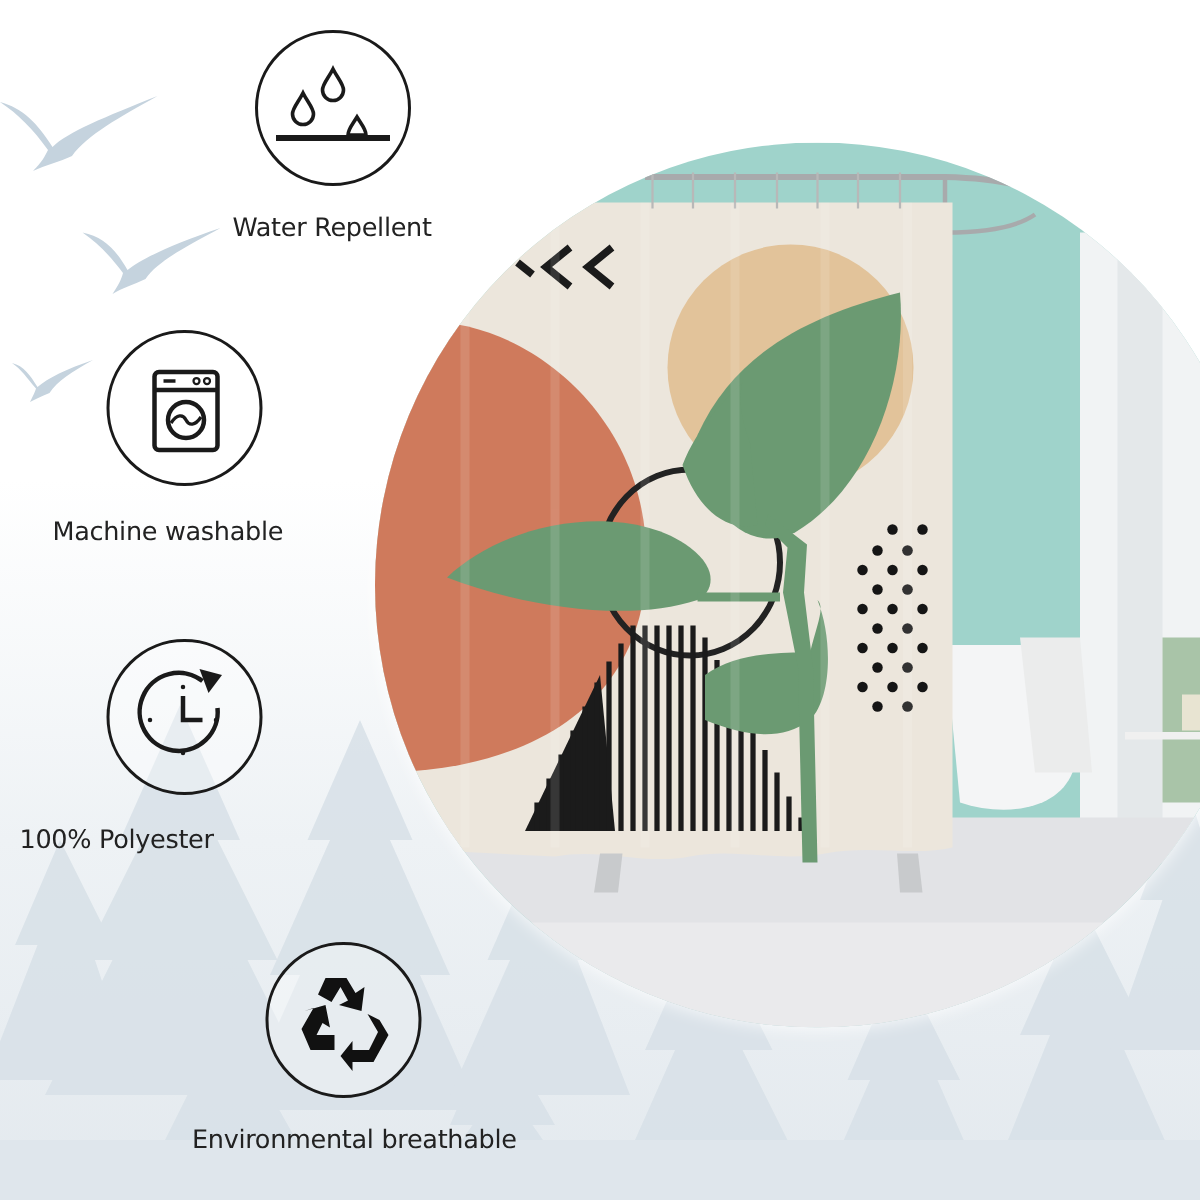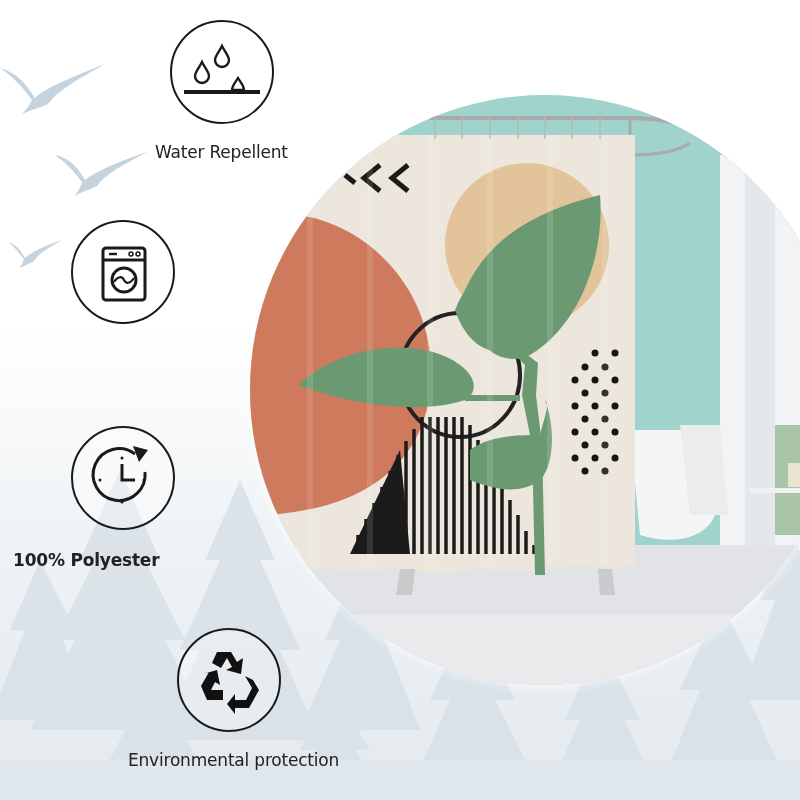--- a/index.html
+++ b/index.html
@@ -63,44 +63,45 @@
     <svg viewBox="0 0 100 100">
       <rect x="30" y="26" width="42" height="52" rx="3" fill="none" stroke="#1a1a1a" stroke-width="3"></rect>
       <line x1="30" y1="38" x2="72" y2="38" stroke="#1a1a1a" stroke-width="3"></line>
       <line x1="36" y1="32" x2="44" y2="32" stroke="#1a1a1a" stroke-width="2.4"></line>
       <circle cx="58" cy="32" r="2" fill="none" stroke="#1a1a1a" stroke-width="1.5"></circle>
       <circle cx="65" cy="32" r="2" fill="none" stroke="#1a1a1a" stroke-width="1.5"></circle>
       <circle cx="51" cy="58" r="12" fill="none" stroke="#1a1a1a" stroke-width="3"></circle>
       <path d="M41 60 C45 54 49 54 51 58 C53 62 57 62 61 56" fill="none" stroke="#1a1a1a" stroke-width="2.2"></path>
     </svg>
   </div>
+  <div class="feature-label" style="left:35px;top:343px;">Machine washable</div>
 
   <div class="feature-icon" style="left:71px;top:426px;">
     <svg viewBox="0 0 100 100">
       <path d="M72 44 A26 26 0 1 1 62 26" fill="none" stroke="#1a1a1a" stroke-width="3"></path>
       <path d="M60 18 L75 22 L66 34 Z" fill="#1a1a1a"></path>
       <path d="M49 36 L49 52 L62 52" fill="none" stroke="#1a1a1a" stroke-width="3"></path>
       <circle cx="49" cy="30" r="1.5" fill="#1a1a1a"></circle>
       <circle cx="49" cy="74" r="1.5" fill="#1a1a1a"></circle>
       <circle cx="27" cy="52" r="1.5" fill="#1a1a1a"></circle>
       <circle cx="71" cy="52" r="1.5" fill="#1a1a1a"></circle>
     </svg>
   </div>
-  <div class="feature-label" style="left:13px;top:548px;font-weight:bold;">100% Polyester</div>
+  <div class="feature-label" style="left:13px;top:548px;">100% Polyester</div>
 
   <div class="feature-icon" style="left:177px;top:628px;">
     <svg viewBox="0 0 100 100">
       <g fill="#111">
         <path d="M38 22 L52 22 L58 32 L64 28 L62 44 L47 40 L53 37 L48 28 L42 38 L33 33 Z"></path>
         <path d="M66 46 L73 58 L67 70 L56 70 L56 64 L48 74 L56 84 L56 78 L70 78 L80 60 L74 50 Z"></path>
         <path d="M30 42 L22 56 L28 70 L44 70 L44 60 L32 60 L36 52 L41 55 L38 40 L24 44 Z"></path>
       </g>
     </svg>
   </div>
-  <div class="feature-label" style="left:128px;top:748px;">Environmental protection</div>
+  <div class="feature-label" style="left:128px;top:748px;">Environmental breathable</div>
 
   <div class="photo-circle">
     <svg viewBox="0 0 590 590">
 
       <rect x="0" y="0" width="590" height="590" fill="#9fd3cb"></rect>
 
       <rect x="470" y="60" width="130" height="420" fill="#f1f3f4"></rect>
       <rect x="495" y="60" width="30" height="420" fill="#e4e8ea"></rect>
       <rect x="525" y="330" width="70" height="110" fill="#a9c4a8"></rect>
 

